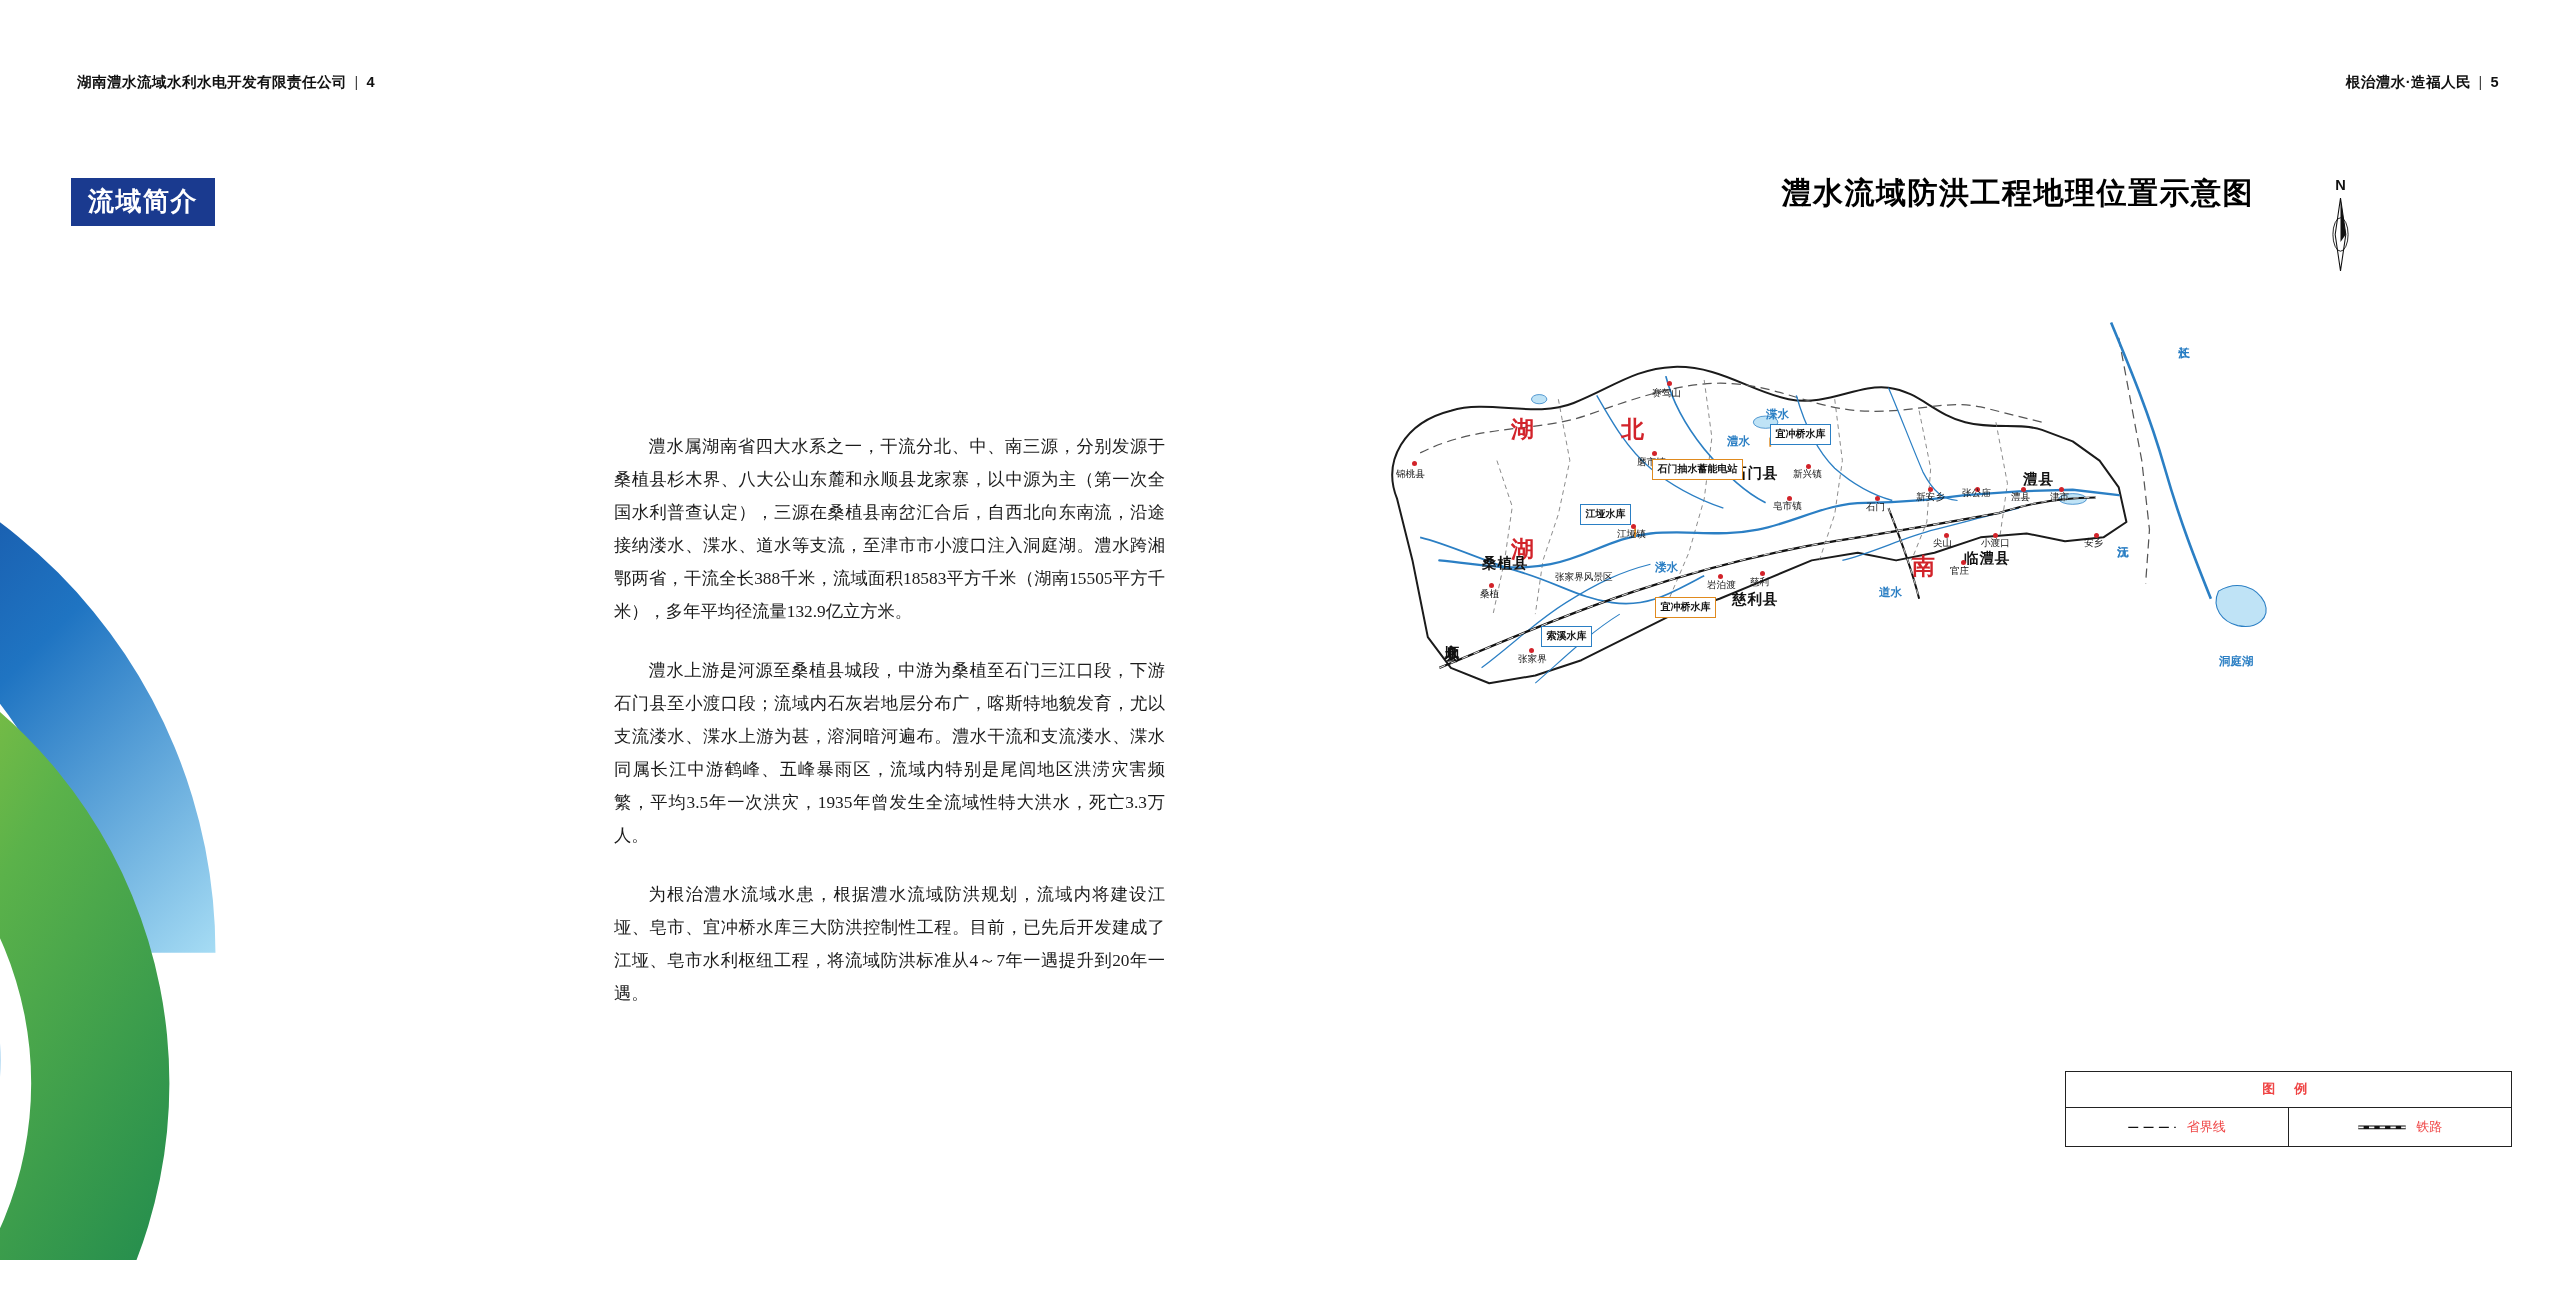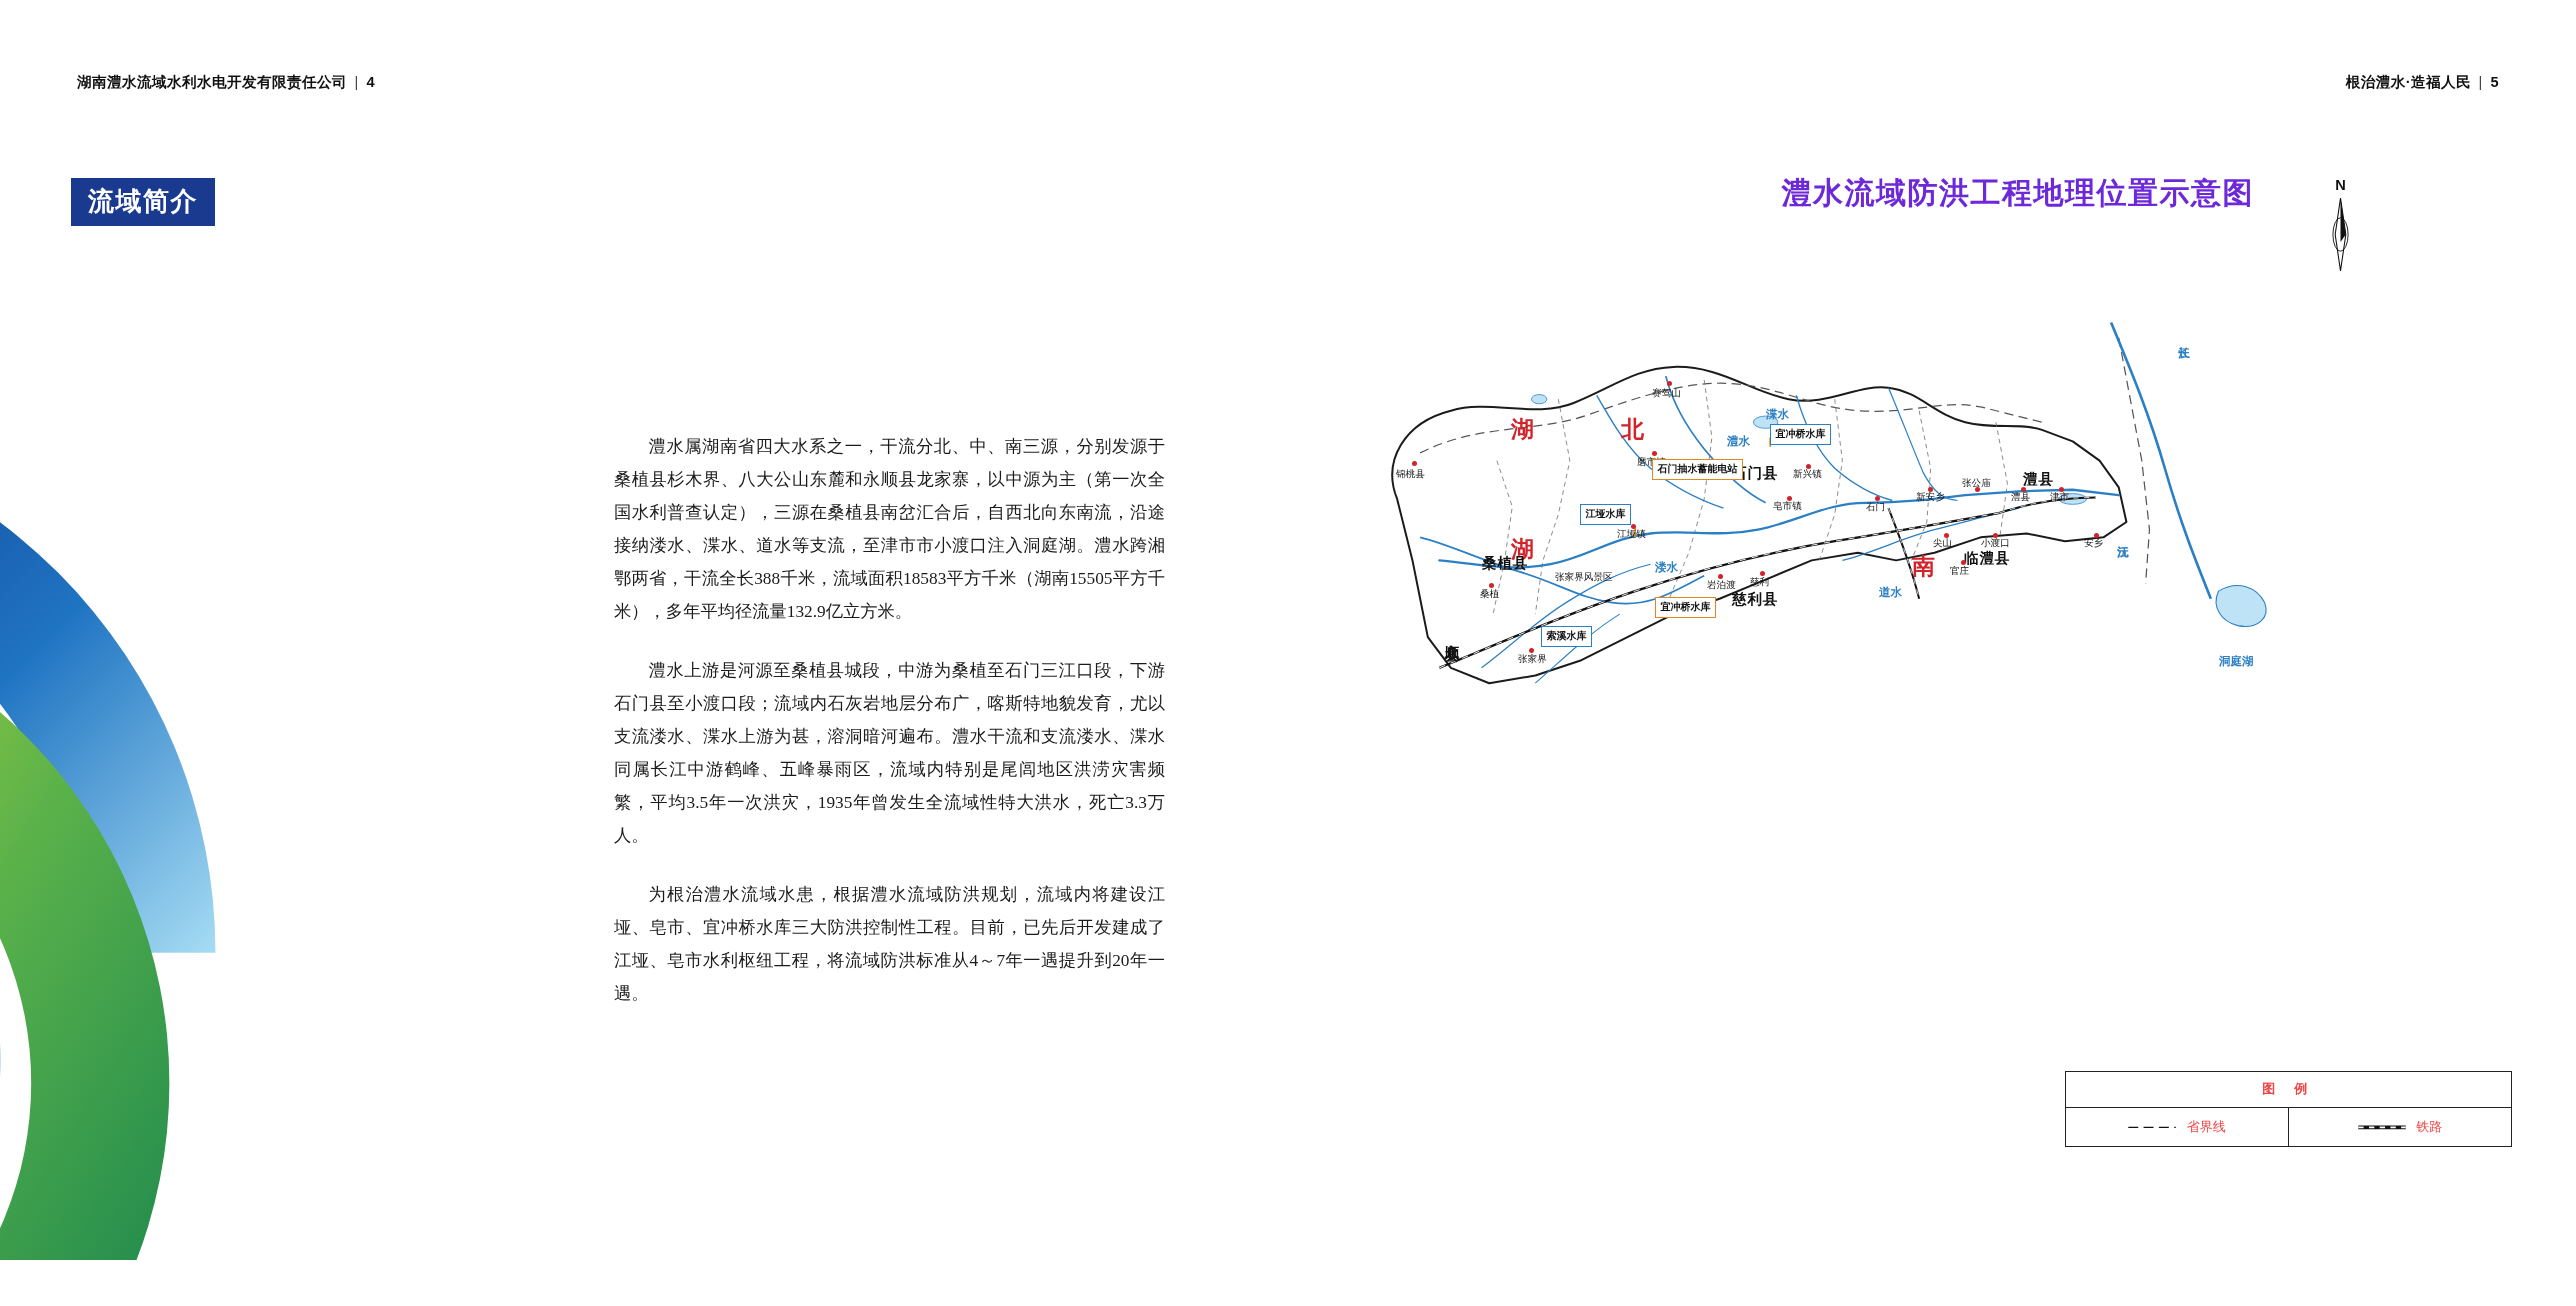--- a/index.html
+++ b/index.html
@@ -76,21 +76,21 @@
   }
 
   
   .map-title {
     position: absolute;
     right: 322px;
     top: 173px;
     font-size: 30px;
     font-weight: bold;
     letter-spacing: 1.5px;
-    color: #6d28d9;
+    color: #000000;
     white-space: nowrap;
   }
   .compass {
     position: absolute;
     right: 215px;
     top: 178px;
     width: 41px;
     height: 100px;
     text-align: center;
   }
@@ -352,21 +352,21 @@
     <div class="dot" style="left:482px; top:189px;"></div>
     <div class="mlabel town" style="left:468px; top:193px;">皂市镇</div>
 
     <div class="dot" style="left:570px; top:189px;"></div>
     <div class="mlabel town" style="left:561px; top:194px;">石门</div>
 
     <div class="dot" style="left:623px; top:180px;"></div>
     <div class="mlabel town" style="left:611px; top:184px;">新安乡</div>
 
     <div class="dot" style="left:670px; top:180px;"></div>
-    <div class="mlabel town" style="left:657px; top:170px;text-align:center;">张公庙</div>
+    <div class="mlabel town" style="left:657px; top:180px;text-align:center;">张公庙</div>
 
     <div class="dot" style="left:716px; top:180px;"></div>
     <div class="mlabel town" style="left:706px; top:184px;">澧县</div>
 
     <div class="dot" style="left:754px; top:180px;"></div>
     <div class="mlabel town" style="left:745px; top:184px;">津市</div>
 
     <div class="dot" style="left:326px; top:217px;"></div>
     <div class="mlabel town" style="left:312px; top:221px;">江垭镇</div>
 

